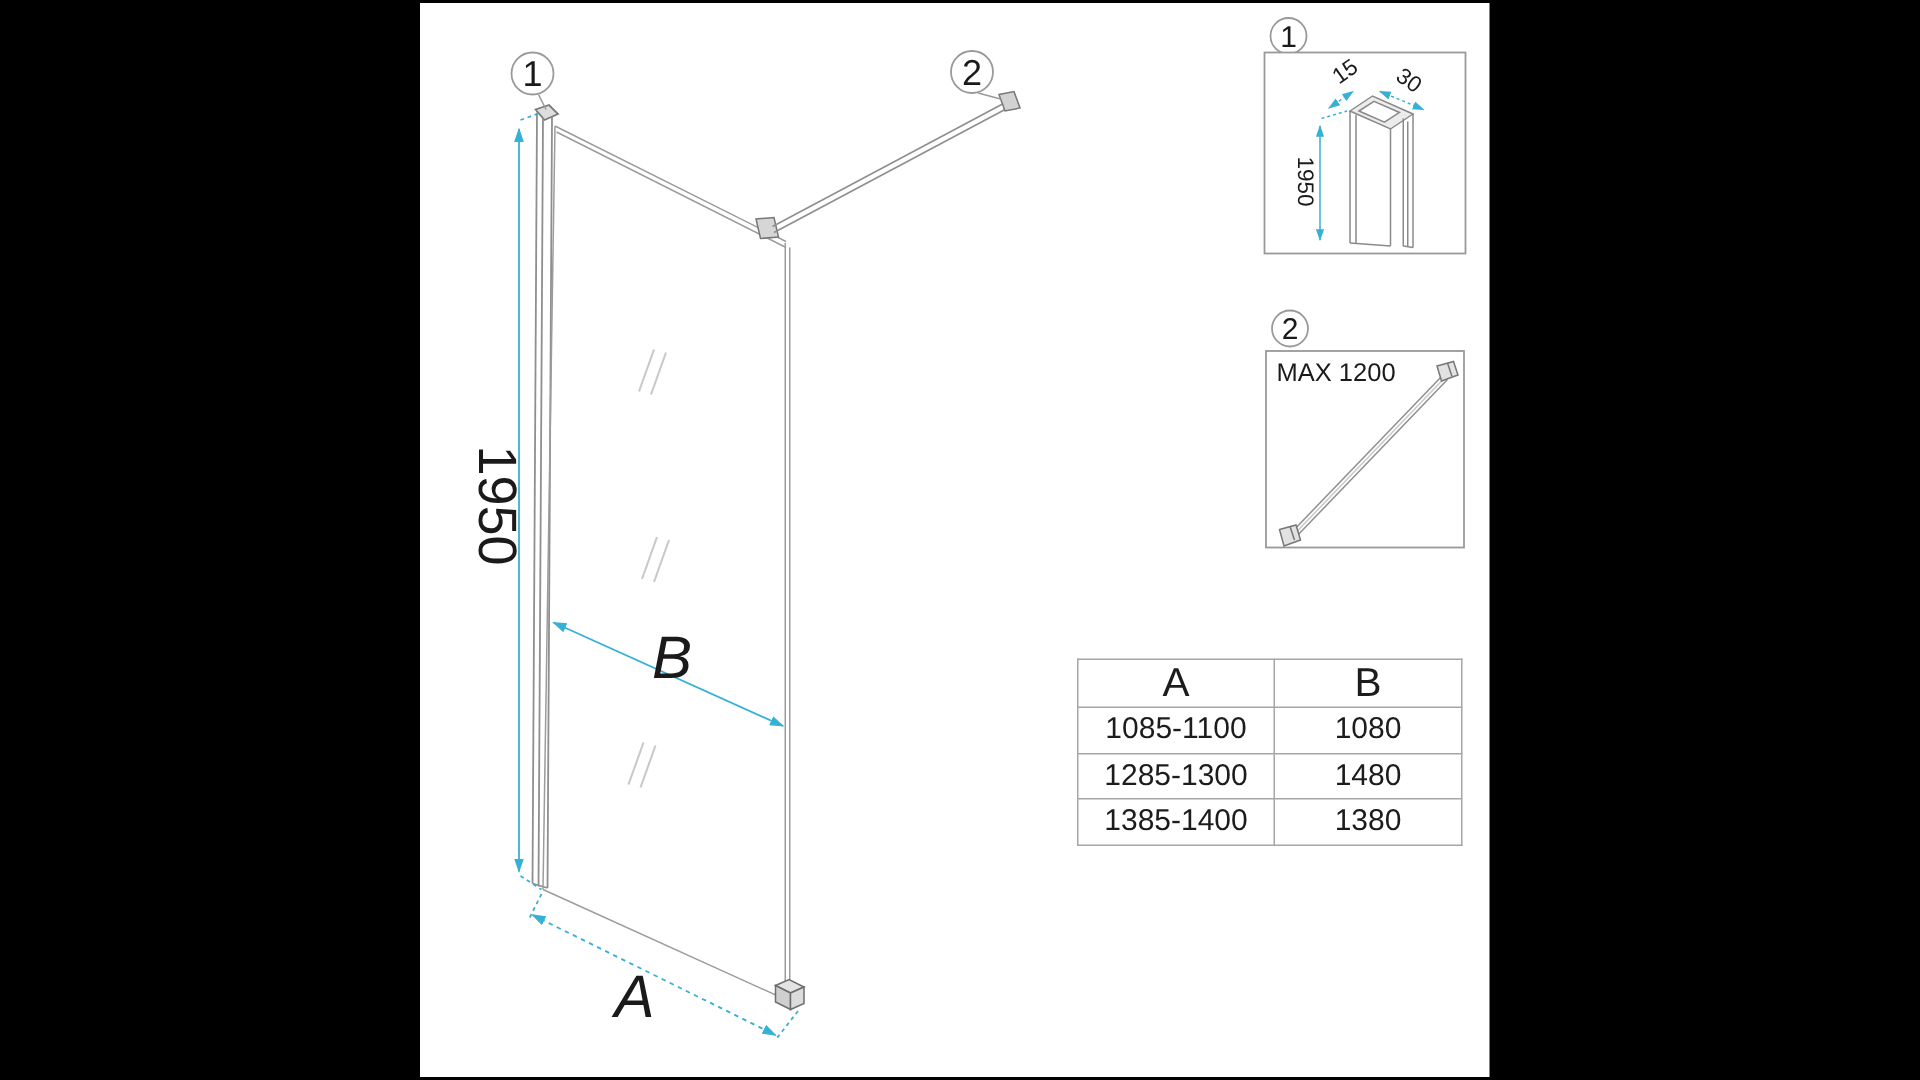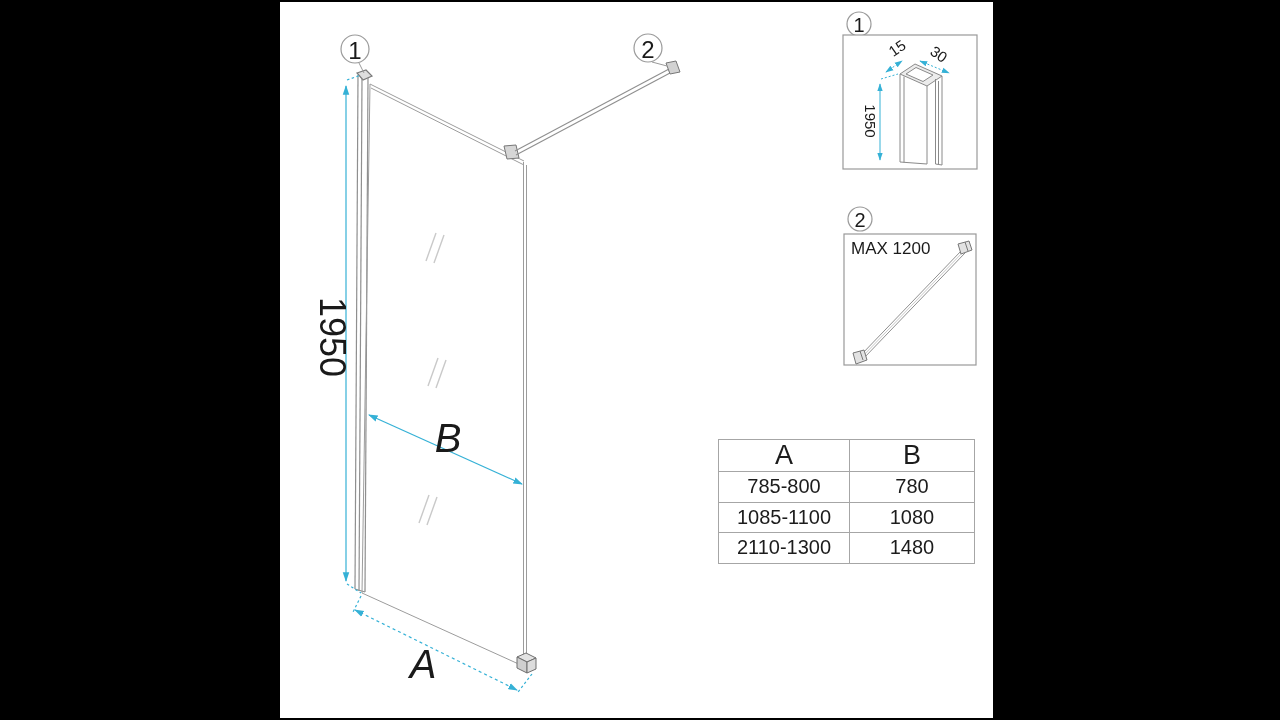--- a/index.html
+++ b/index.html
@@ -156,28 +156,28 @@
   <div class="size-table">
     <table>
       <thead>
         <tr>
           <th style="width:130px">A</th>
           <th>B</th>
         </tr>
       </thead>
       <tbody>
         <tr>
-          <td>785-800</td>
-          <td>780</td>
-        </tr>
-        <tr>
           <td>1085-1100</td>
           <td>1080</td>
         </tr>
         <tr>
-          <td>2110-1300</td>
+          <td>1285-1300</td>
           <td>1480</td>
+        </tr>
+        <tr>
+          <td>1385-1400</td>
+          <td>1380</td>
         </tr>
       </tbody>
     </table>
   </div>
 
 </div>
 
 </body></html>

